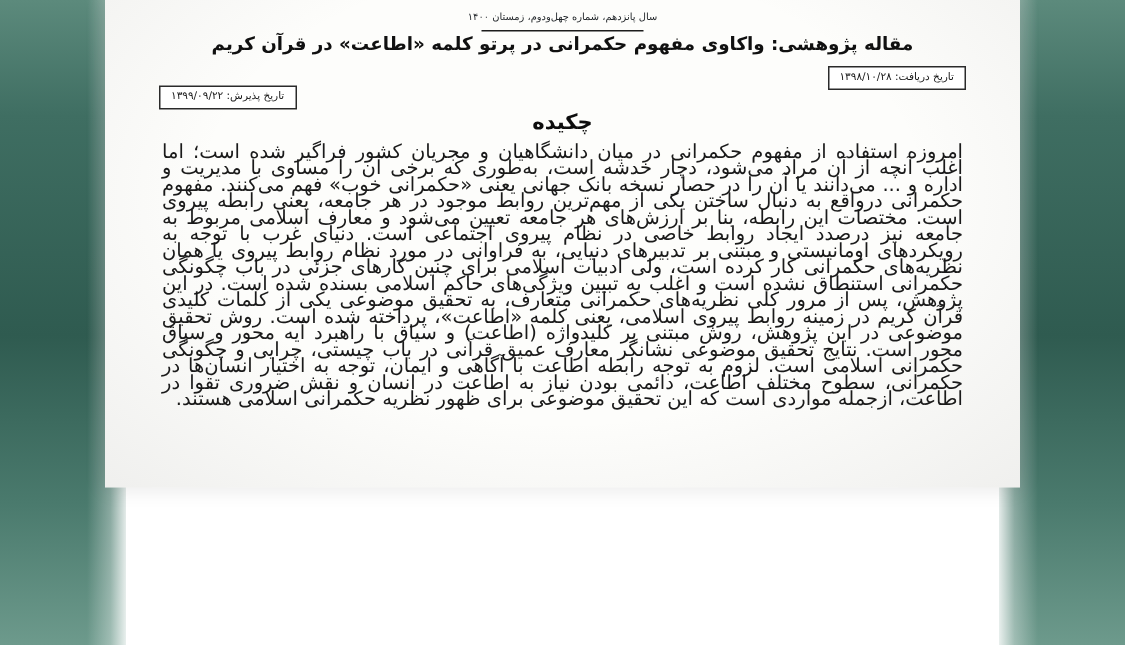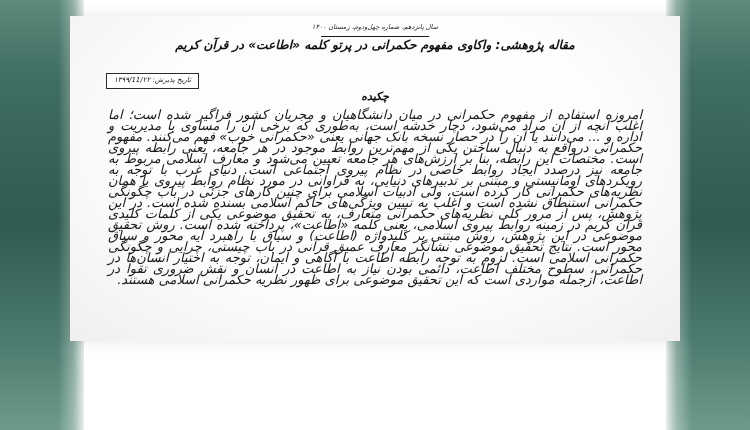--- a/index.html
+++ b/index.html
@@ -45,26 +45,25 @@
   .edge-band.left::after  { right: 0; }
   .edge-band.right::after {
     left: 0;
     background: linear-gradient(270deg, rgba(255,255,255,0) 0%, rgba(255,255,255,0.35) 60%, rgba(255,255,255,0.85) 100%);
   }
 
   
   #page-sheet {
     position: absolute;
     left: 70px;
-    top: 16px;
+    top: 0;
     width: 610px;
     height: 325px;
     background: #fdfdfb;
     box-shadow: 0 0 14px rgba(0,0,0,0.10);
-    font-style: italic;
   }
   
   #page-sheet::before {
     content: "";
     position: absolute;
     inset: 0;
     pointer-events: none;
     background:
       radial-gradient(ellipse at 50% 40%, rgba(255,255,255,0) 55%, rgba(120,120,120,0.10) 100%);
   }
@@ -128,21 +127,21 @@
     white-space: nowrap;
     line-height: 11px;
   }
   .date-box.received { right: 0;  top: 0; }
   .date-box.accepted { left: 0;   top: 13px; }
 
   
   .abstract-heading {
     margin-top: 4px;
     text-align: center;
-    font-size: 11px;
+    font-size: 14px;
     font-weight: bold;
     color: #0d0d0d;
     letter-spacing: 0.3px;
   }
   .abstract-body {
     margin-top: 6px;
     font-size: 13px;
     line-height: 11px;
     color: #1a1a1a;
     text-align: justify;
@@ -169,23 +168,27 @@
 
       <div class="running-head">
         <span class="rh-line">سال پانزدهم، شماره چهل‌ودوم، زمستان ۱۴۰۰</span>
       </div>
       <div class="head-rule"></div>
 
       <div class="article-title">مقاله پژوهشی: واکاوی مفهوم حکمرانی در پرتو کلمه «اطاعت» در قرآن کریم</div>
 
 
       <div class="dates-row">
+        <div class="date-box received">
+          <span>تاریخ دریافت:</span>
+          <span>۱۳۹۸/۱۰/۲۸</span>
+        </div>
         <div class="date-box accepted">
           <span>تاریخ پذیرش:</span>
-          <span>۱۳۹۹/11/۲۲</span>
+          <span>۱۳۹۹/۰۹/۲۲</span>
         </div>
       </div>
 
       <div class="abstract-heading">چکیده</div>
       <div class="abstract-body">امروزه استفاده از مفهوم حکمرانی در میان دانشگاهیان و مجریان کشور فراگیر شده است؛ اما اغلب آنچه از آن مراد می‌شود، دچار خدشه است، به‌طوری که برخی آن را مساوی با مدیریت و اداره و ... می‌دانند یا آن را در حصار نسخه بانک جهانی یعنی «حکمرانی خوب» فهم می‌کنند. مفهوم حکمرانی درواقع به دنبال ساختن یکی از مهم‌ترین روابط موجود در هر جامعه، یعنی رابطه پیروی است. مختصات این رابطه، بنا بر ارزش‌های هر جامعه تعیین می‌شود و معارف اسلامی مربوط به جامعه نیز درصدد ایجاد روابط خاصی در نظام پیروی اجتماعی است. دنیای غرب با توجه به رویکردهای اومانیستی و مبتنی بر تدبیرهای دنیایی، به فراوانی در مورد نظام روابط پیروی یا همان نظریه‌های حکمرانی کار کرده است، ولی ادبیات اسلامی برای چنین کارهای جزئی در باب چگونگی حکمرانی استنطاق نشده است و اغلب به تبیین ویژگی‌های حاکم اسلامی بسنده شده است. در این پژوهش، پس از مرور کلی نظریه‌های حکمرانی متعارف، به تحقیق موضوعی یکی از کلمات کلیدی قرآن کریم در زمینه روابط پیروی اسلامی، یعنی کلمه «اطاعت»، پرداخته شده است. روش تحقیق موضوعی در این پژوهش، روش مبتنی بر کلیدواژه (اطاعت) و سیاق با راهبرد آیه محور و سیاق محور است. نتایج تحقیق موضوعی نشانگر معارف عمیق قرآنی در باب چیستی، چرایی و چگونگی حکمرانی اسلامی است. لزوم به توجه رابطه اطاعت با آگاهی و ایمان، توجه به اختیار انسان‌ها در حکمرانی، سطوح مختلف اطاعت، دائمی بودن نیاز به اطاعت در انسان و نقش ضروری تقوا در اطاعت، ازجمله مواردی است که این تحقیق موضوعی برای ظهور نظریه حکمرانی اسلامی هستند.</div>
 
     </div>
   </div>
 
 </div>

